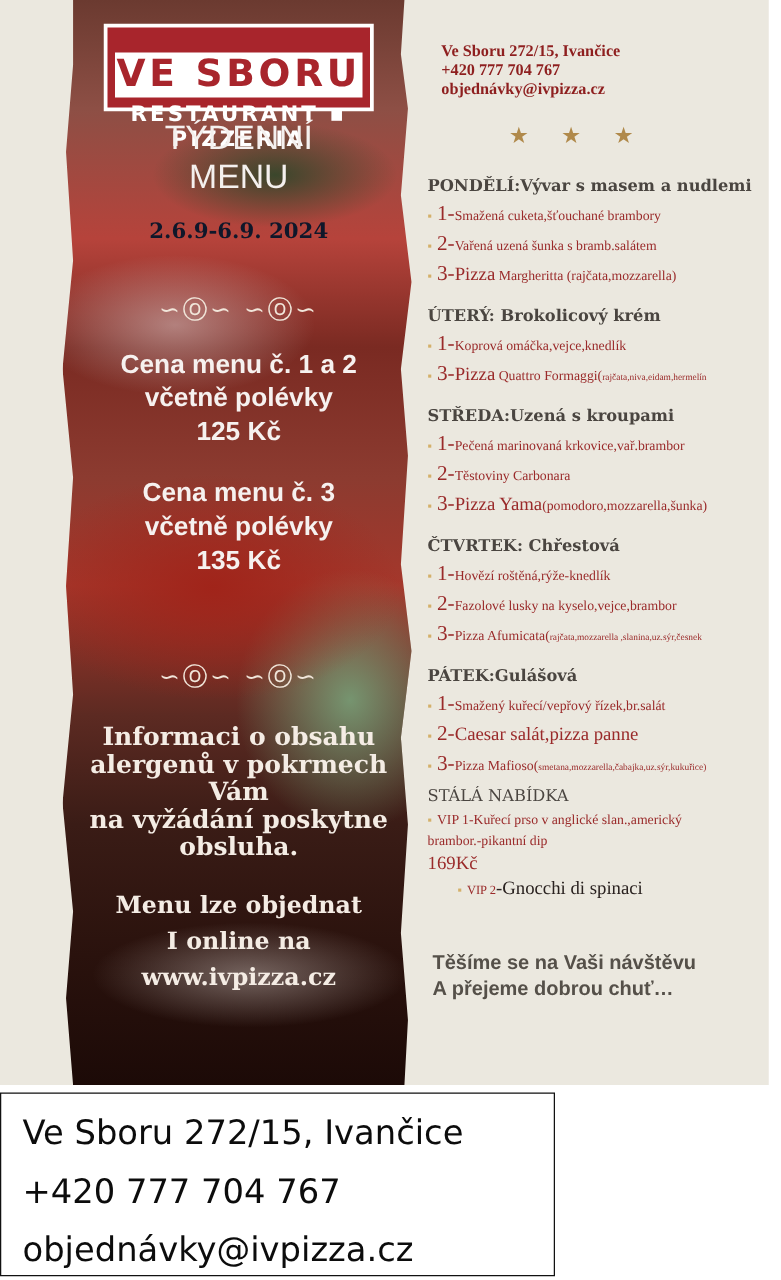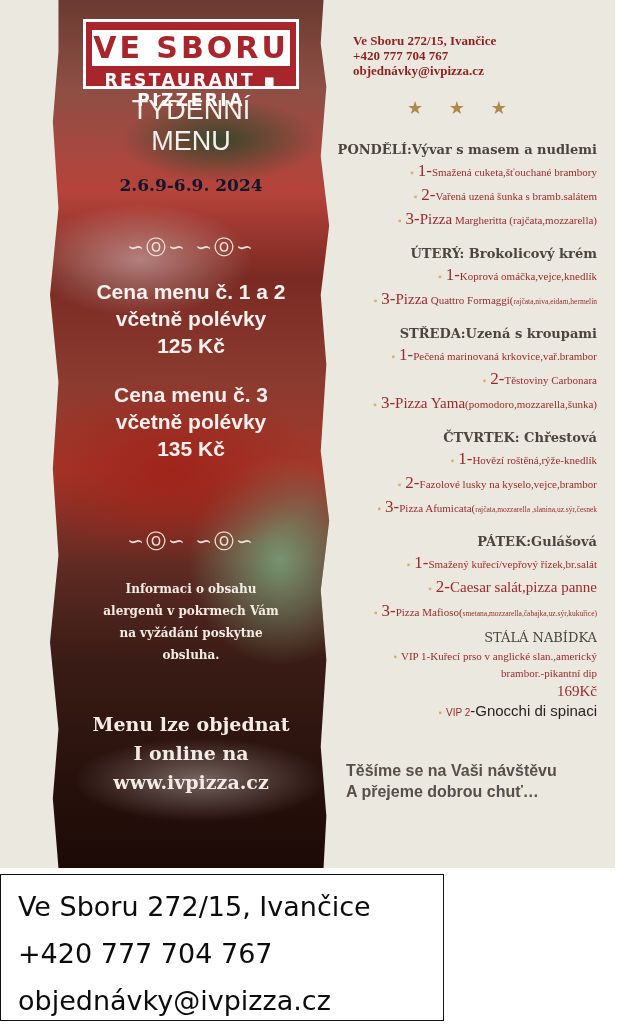--- a/index.html
+++ b/index.html
@@ -21,63 +21,63 @@
       linear-gradient(180deg, #6b3a30 0%, #8d4f45 10%, #b6433b 22%, #7a2a22 32%, #8c3b30 44%, #a5372b 54%, #5c2a22 66%, #3a1c16 76%, #2a120d 88%, #1c0a07 100%);
     clip-path: polygon(3% 0, 97% 0, 96% 5%, 98% 10%, 96% 18%, 99% 26%, 96% 34%, 98% 42%, 96% 52%, 99% 60%, 96% 68%, 98% 76%, 96% 86%, 98% 94%, 97% 100%, 3% 100%, 1% 92%, 3% 84%, 0% 74%, 3% 64%, 1% 54%, 3% 44%, 0% 34%, 3% 24%, 1% 14%, 3% 6%);
   }
 
   .logo {
     position: absolute; left: 83px; top: 19px; width: 216px; height: 70px;
     background: #ffffff; padding: 3px;
   }
   .logo-inner {
     width: 100%; height: 100%; background: #a8252c; text-align: center;
-    color: #ffffff; font-family: "DejaVu Sans", sans-serif; padding-top: 8px;
+    color: #ffffff; font-family: "DejaVu Sans", sans-serif; padding-top: 20px;
   }
   .logo-title {
     display: inline-block; background: #ffffff; color: #a8252c;
     font-weight: bold; font-size: 30px; letter-spacing: 3px; line-height: 36px;
     width: 198px;
   }
   .logo-sub { font-size: 17px; letter-spacing: 2.5px; margin-top: 4px; font-weight: bold; }
 
   .white-center { position: absolute; left: 50px; width: 282px; text-align: center; color: #0f172a; }
   .title { top: 95px; font-family: "Liberation Sans", sans-serif; font-size: 27px; line-height: 31px; color: #f4f0ee; }
   .dates { top: 175px; font-family: "DejaVu Serif", serif; font-weight: bold; font-size: 17px; }
   .ornament { font-size: 20px; color: #f1e6da; font-family: "DejaVu Serif", serif; letter-spacing: 2px; }
   .orn1 { top: 234px; }
   .orn2 { top: 528px; }
   .price { font-family: "Liberation Sans", sans-serif; font-weight: bold; font-size: 21px; line-height: 27px; color: #f6f1ef; }
   .price1 { top: 278px; }
   .price2 { top: 381px; }
-  .allergen { top: 578px; font-family: "DejaVu Serif", serif; font-weight: bold; font-size: 12px; line-height: 22px; color: #f4ece4; }
+  .allergen { top: 578px; font-family: "DejaVu Serif", serif; font-weight: bold; font-size: 20px; line-height: 22px; color: #f4ece4; }
   .online { top: 710px; font-family: "DejaVu Serif", serif; font-weight: bold; font-size: 19px; line-height: 29px; color: #f4ece4; }
 
   .contact-top {
     position: absolute; left: 353px; top: 33px; color: #8e1f1f;
     font-family: "Liberation Serif", serif; font-weight: bold; font-size: 13px; line-height: 15px;
   }
   .stars { position: absolute; left: 407px; top: 97px; color: #b0894a; font-size: 18px; letter-spacing: 10px; }
 
-  .menu { position: absolute; left: 332px; top: 140px; width: 265px; text-align: right; }
+  .menu { position: absolute; left: 342px; top: 140px; width: 265px; }
   .day { margin-bottom: 12px; }
   .day-head {
     font-family: "DejaVu Serif", serif; font-weight: bold; color: #4a4540;
     font-size: 13px; line-height: 20px; white-space: nowrap;
   }
   .item { color: #9a2a2a; font-family: "Liberation Serif", serif; font-size: 11px; line-height: 21px; white-space: nowrap; overflow: hidden; }
   .bullet { color: #d4b06a; font-size: 10px; margin-right: 4px; }
   .num { font-size: 17px; }
   .item .big { font-size: 15px; }
   .item .small { font-size: 7.5px; }
 
   .stala-head { font-family: "DejaVu Serif", serif; font-weight: normal; color: #4a4540; font-size: 13px; line-height: 20px; }
   .vip { color: #9a2a2a; font-family: "Liberation Serif", serif; font-size: 11px; line-height: 16px; }
   .vip-price { color: #9a2a2a; font-family: "Liberation Serif", serif; font-size: 15px; line-height: 20px; }
-  .vip2 { color: #2a2220; font-family: Liberation Sans, sans-serif; font-size: 15px; line-height: 20px; }
+  .vip2 { color: #2a2220; font-family: Liberation Serif, serif; font-size: 15px; line-height: 20px; margin-left: 24px; }
   .vip2 .tag { color: #9a2a2a; font-size: 10px; }
 
   .farewell {
     position: absolute; left: 346px; top: 760px; color: #555049;
     font-family: "Liberation Sans", sans-serif; font-weight: bold; font-size: 16px; line-height: 21px;
   }
 
   .contact-box {
     position: absolute; left: 0; top: 874px; width: 444px; height: 147px;
     border: 1.5px solid #111111; background: #ffffff; padding: 8px 0 0 17px;

